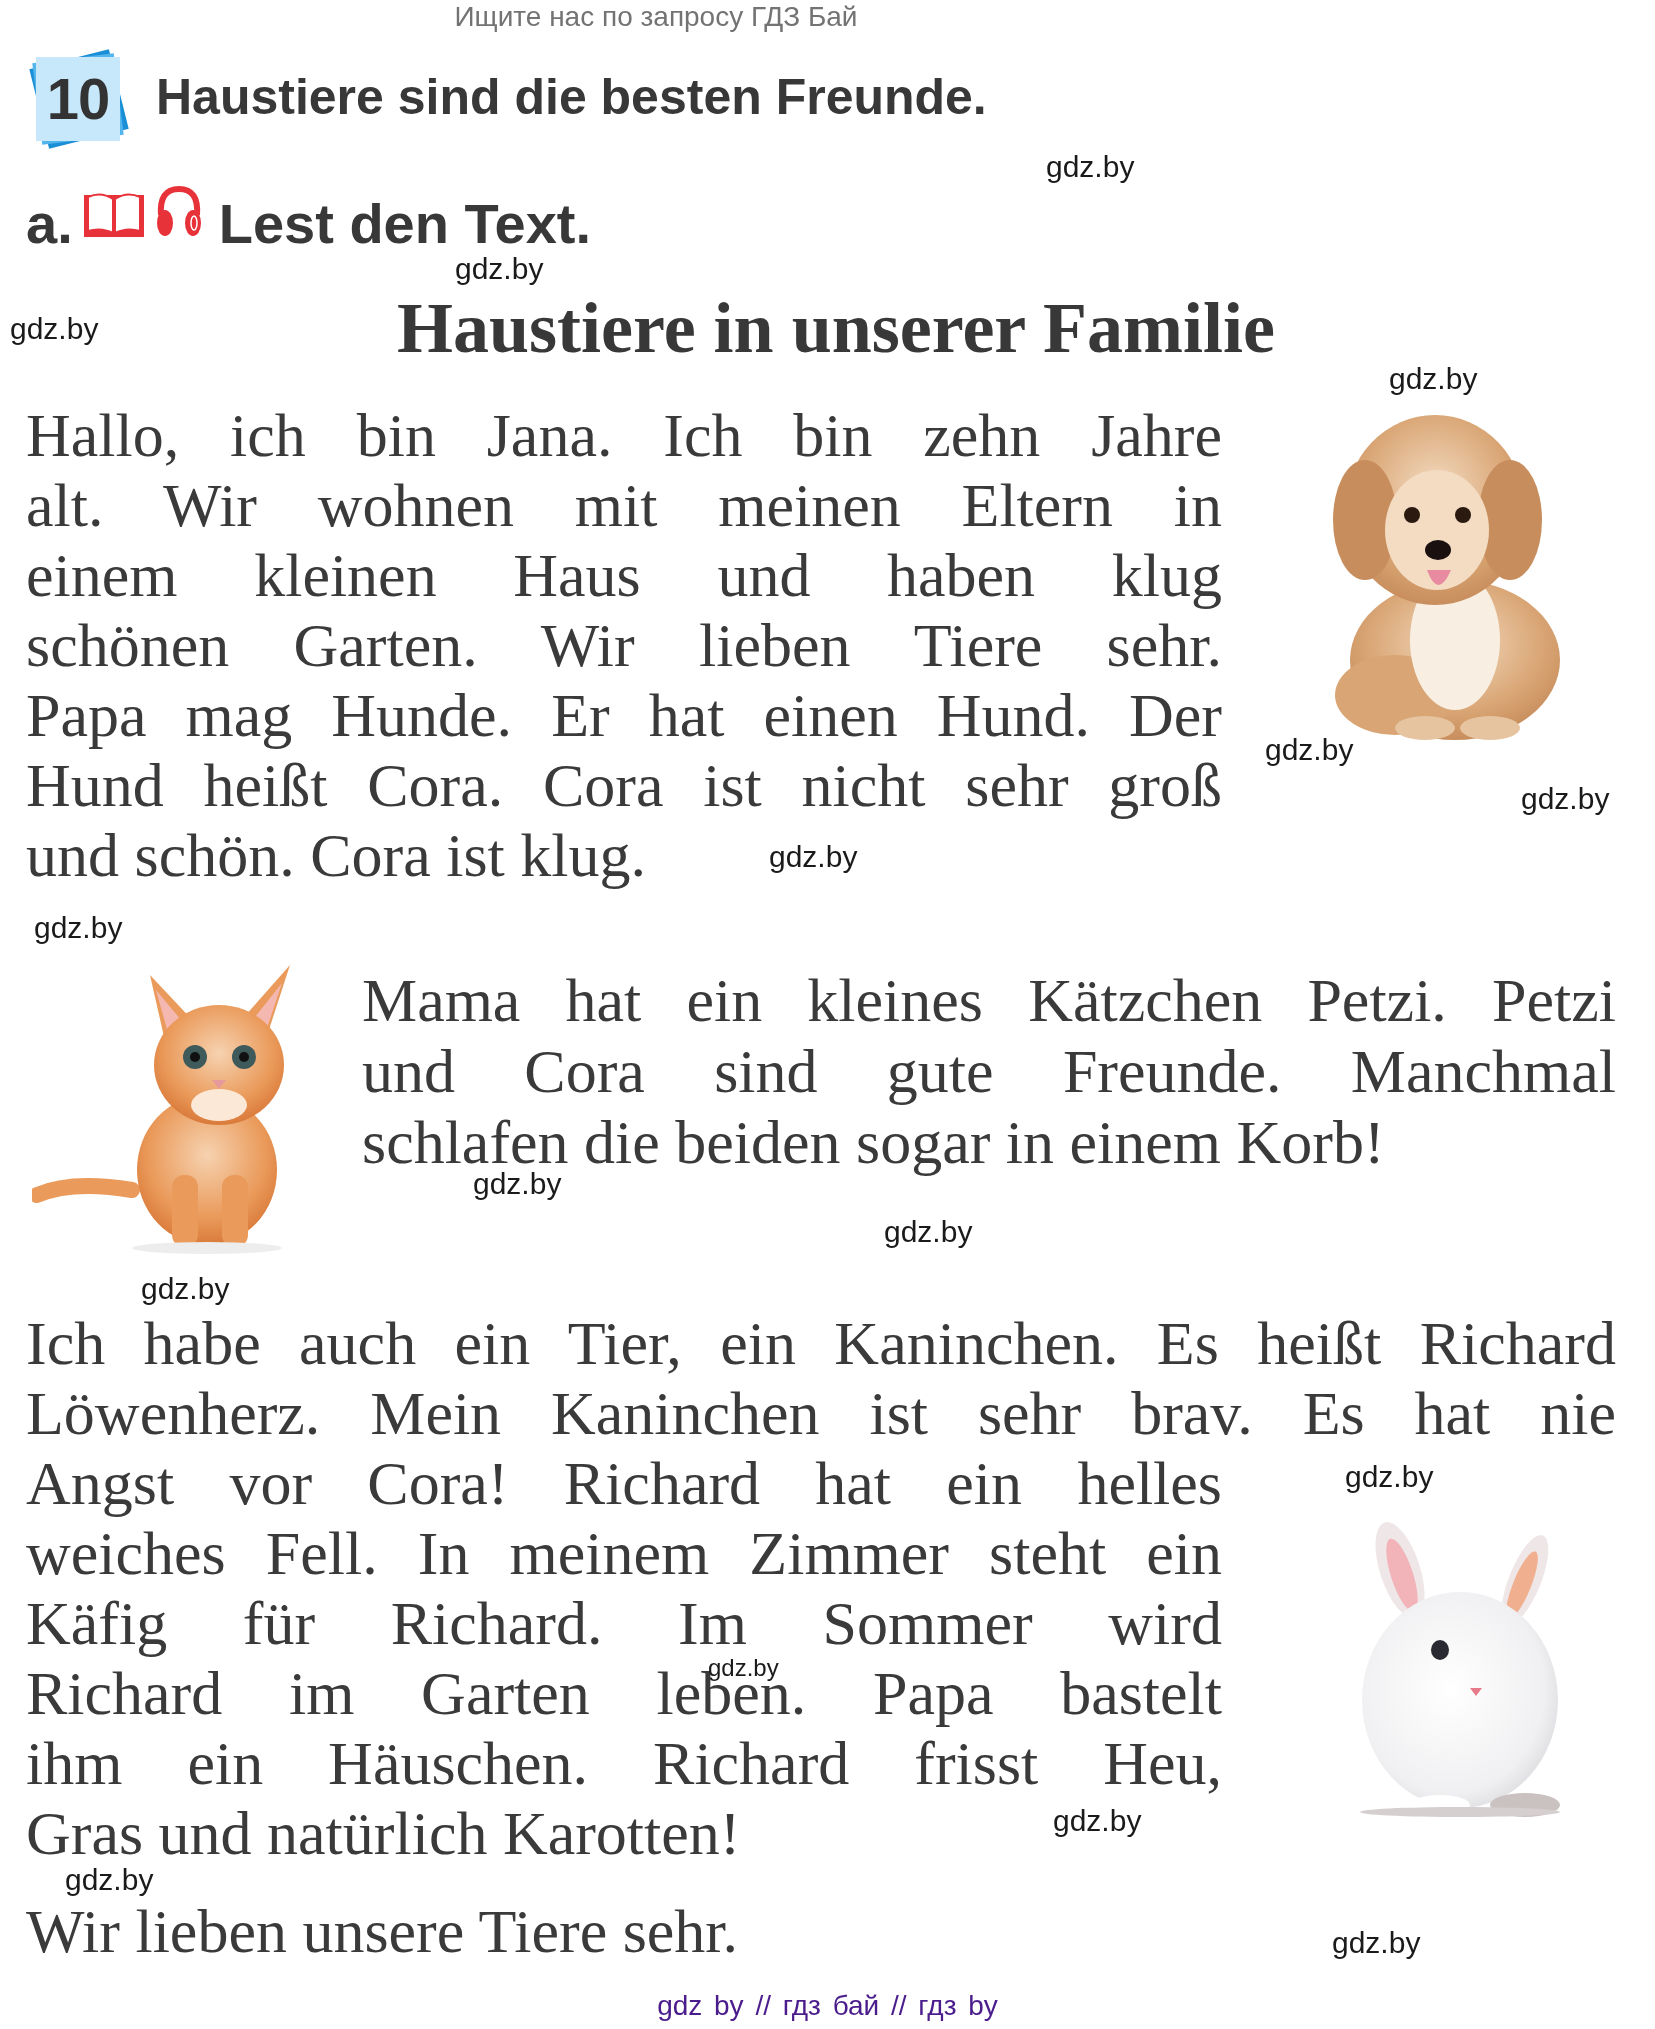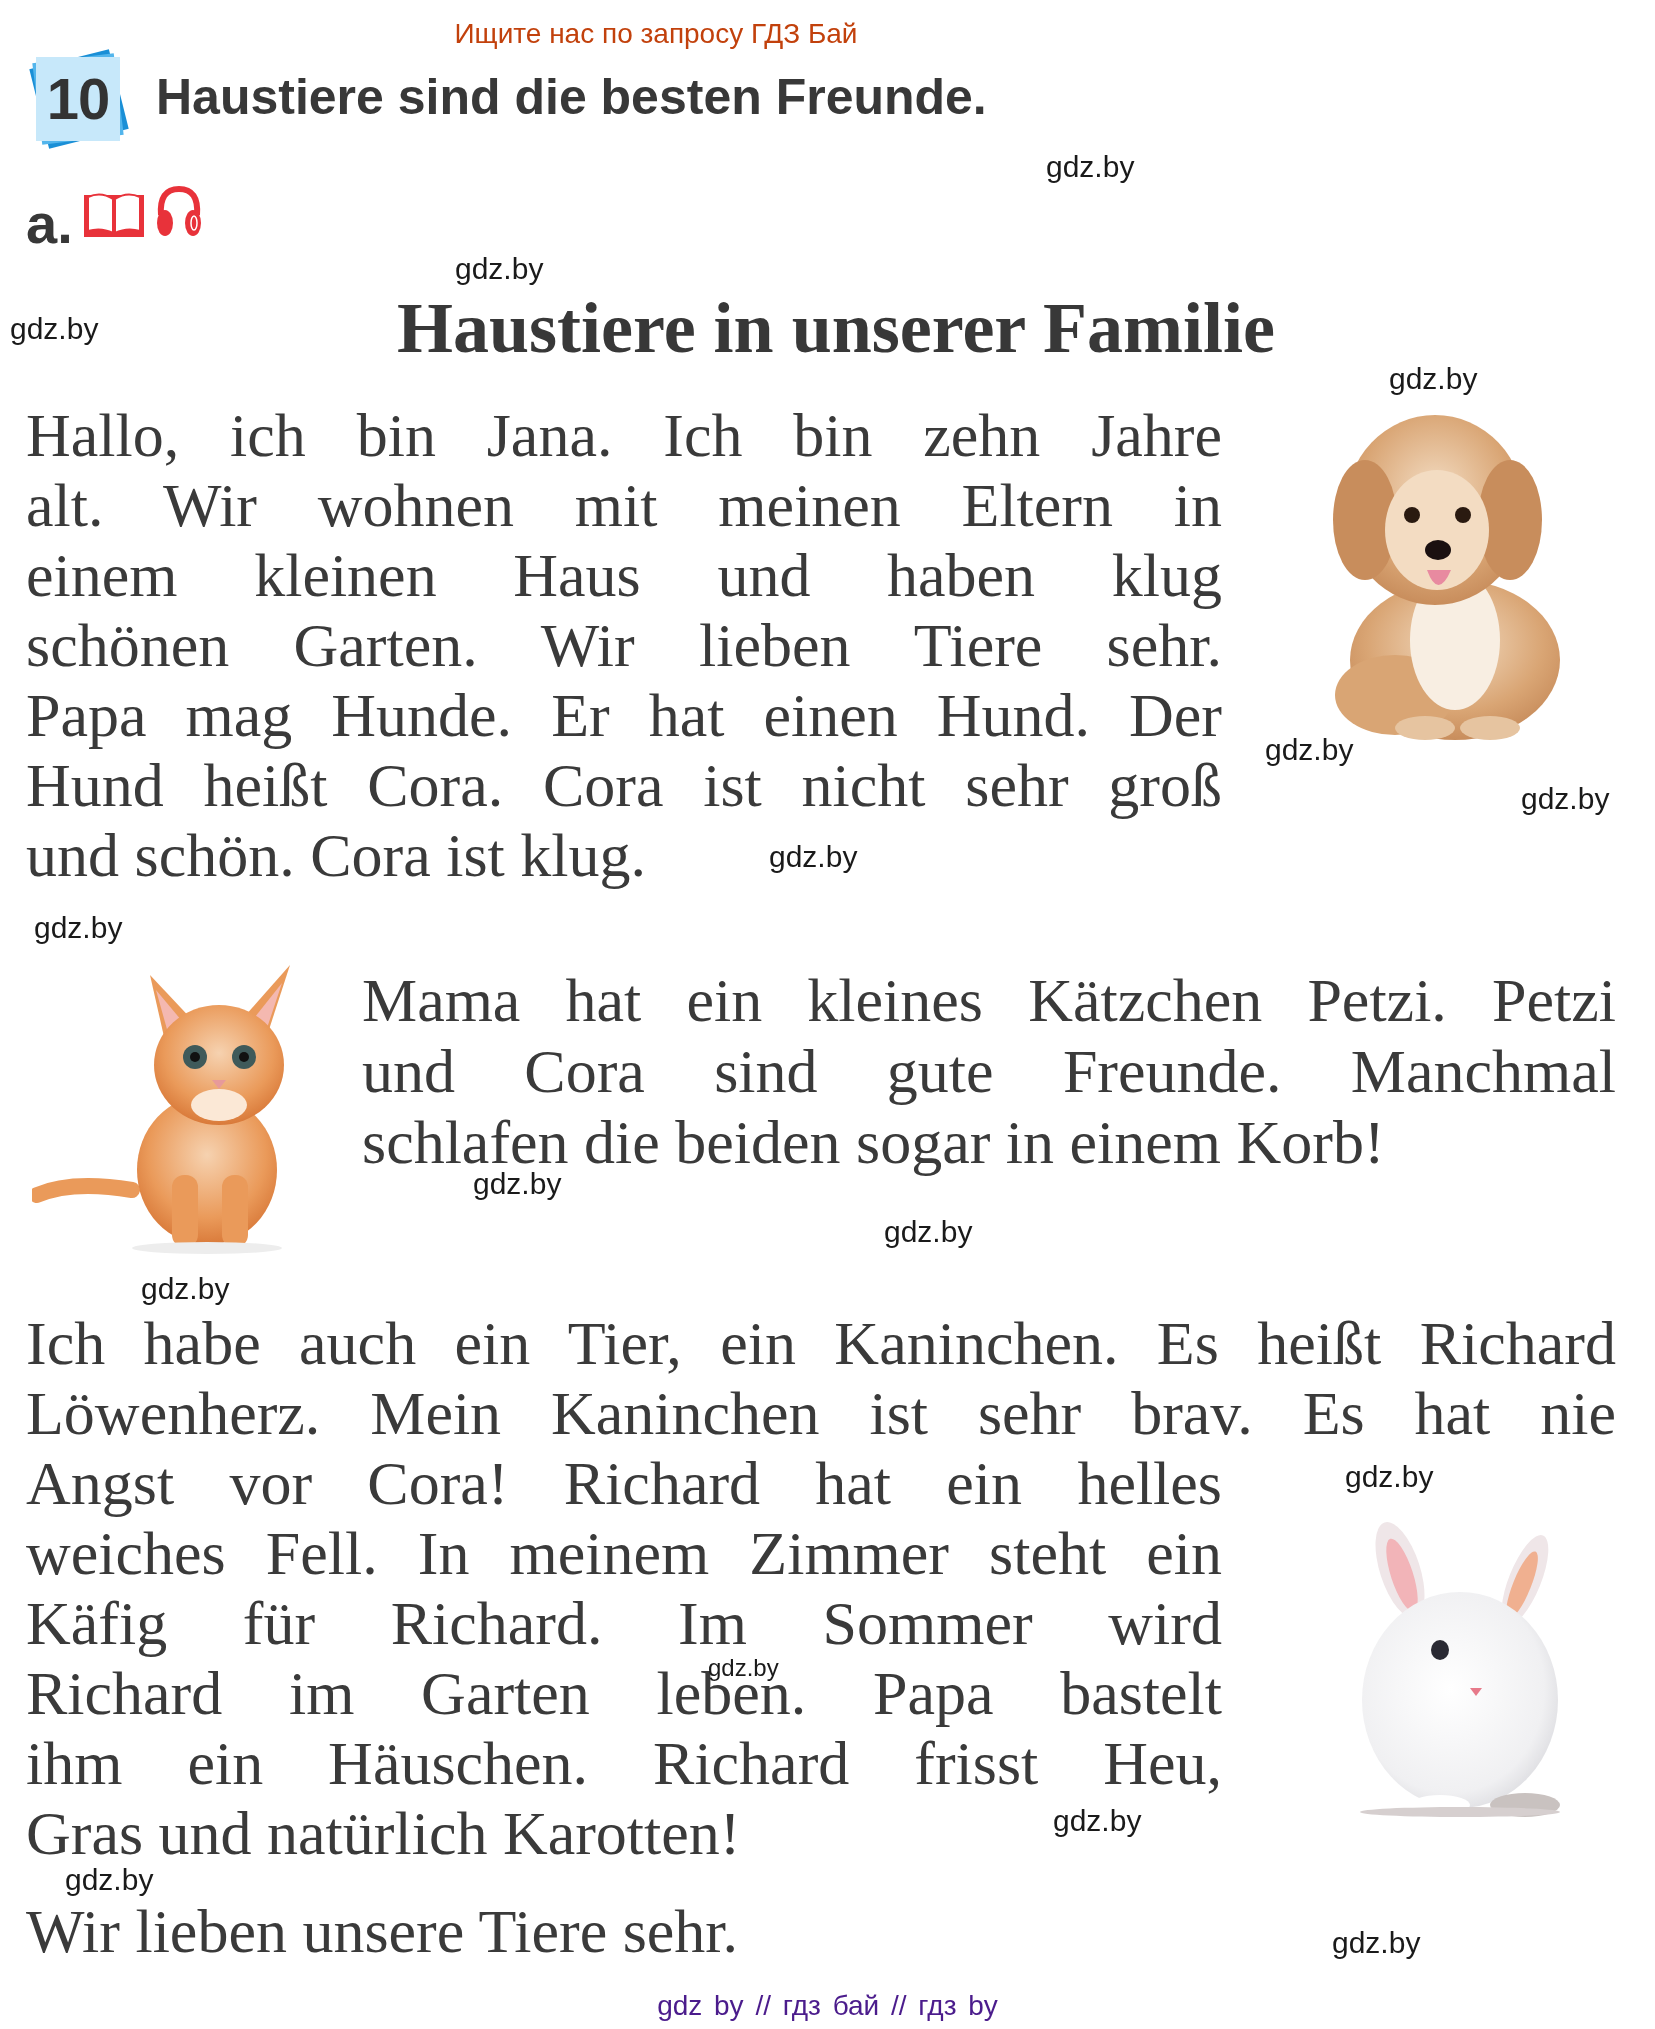--- a/index.html
+++ b/index.html
@@ -1,20 +1,20 @@
 <!DOCTYPE html>
 <html><head>
 <meta charset="utf-8">
 <style>
   html, body { margin: 0; padding: 0; background: #ffffff; }
   body { width: 1655px; height: 2029px; position: relative; overflow: hidden; }
   .abs { position: absolute; }
   .banner {
-    left: 0; width: 1312px; top: 17px; height: 34px;
-    text-align: center; color: #c2410c;
+    left: 0; width: 1312px; top: 0; height: 34px;
+    text-align: center; color: #737373;
     font-family: "Liberation Sans", sans-serif; font-size: 28px; line-height: 34px;
   }
   .footer {
     left: 0; width: 1655px; top: 1988px; height: 36px;
     text-align: center; color: #4b1c8c;
     font-family: "Liberation Sans", sans-serif; font-size: 28px; line-height: 36px;
     word-spacing: 4px;
   }
   .num-badge { left: 30px; top: 52px; width: 96px; height: 92px; }
   .num-badge .sq { position: absolute; }
@@ -79,20 +79,21 @@
     </svg>
   </span>
   <span class="icon">
     <svg width="48" height="54" viewBox="0 0 48 54">
       <path d="M6 30 Q4 4 24 4 Q44 4 42 30" fill="none" stroke="#e8323a" stroke-width="6"></path>
       <ellipse cx="10" cy="38" rx="8" ry="13" fill="#e8323a"></ellipse>
       <ellipse cx="38" cy="38" rx="8" ry="13" fill="#e8323a"></ellipse>
       <ellipse cx="39" cy="38" rx="3" ry="7" fill="none" stroke="#ffffff" stroke-width="1.5"></ellipse>
     </svg>
   </span>
+  <span class="title">Lest den Text.</span>
 </div>
 
 <div class="abs story-title">Haustiere in unserer Familie</div>
 
 <div class="para">
   <div class="line" style="left:26px; top:400px; width:1196px;">Hallo, ich bin Jana. Ich bin zehn Jahre</div>
   <div class="line" style="left:26px; top:470px; width:1196px;">alt. Wir wohnen mit meinen Eltern in</div>
   <div class="line" style="left:26px; top:540px; width:1196px;">einem kleinen Haus und haben klug</div>
   <div class="line" style="left:26px; top:610px; width:1196px;">schönen Garten. Wir lieben Tiere sehr.</div>
   <div class="line" style="left:26px; top:680px; width:1196px;">Papa mag Hunde. Er hat einen Hund. Der</div>

